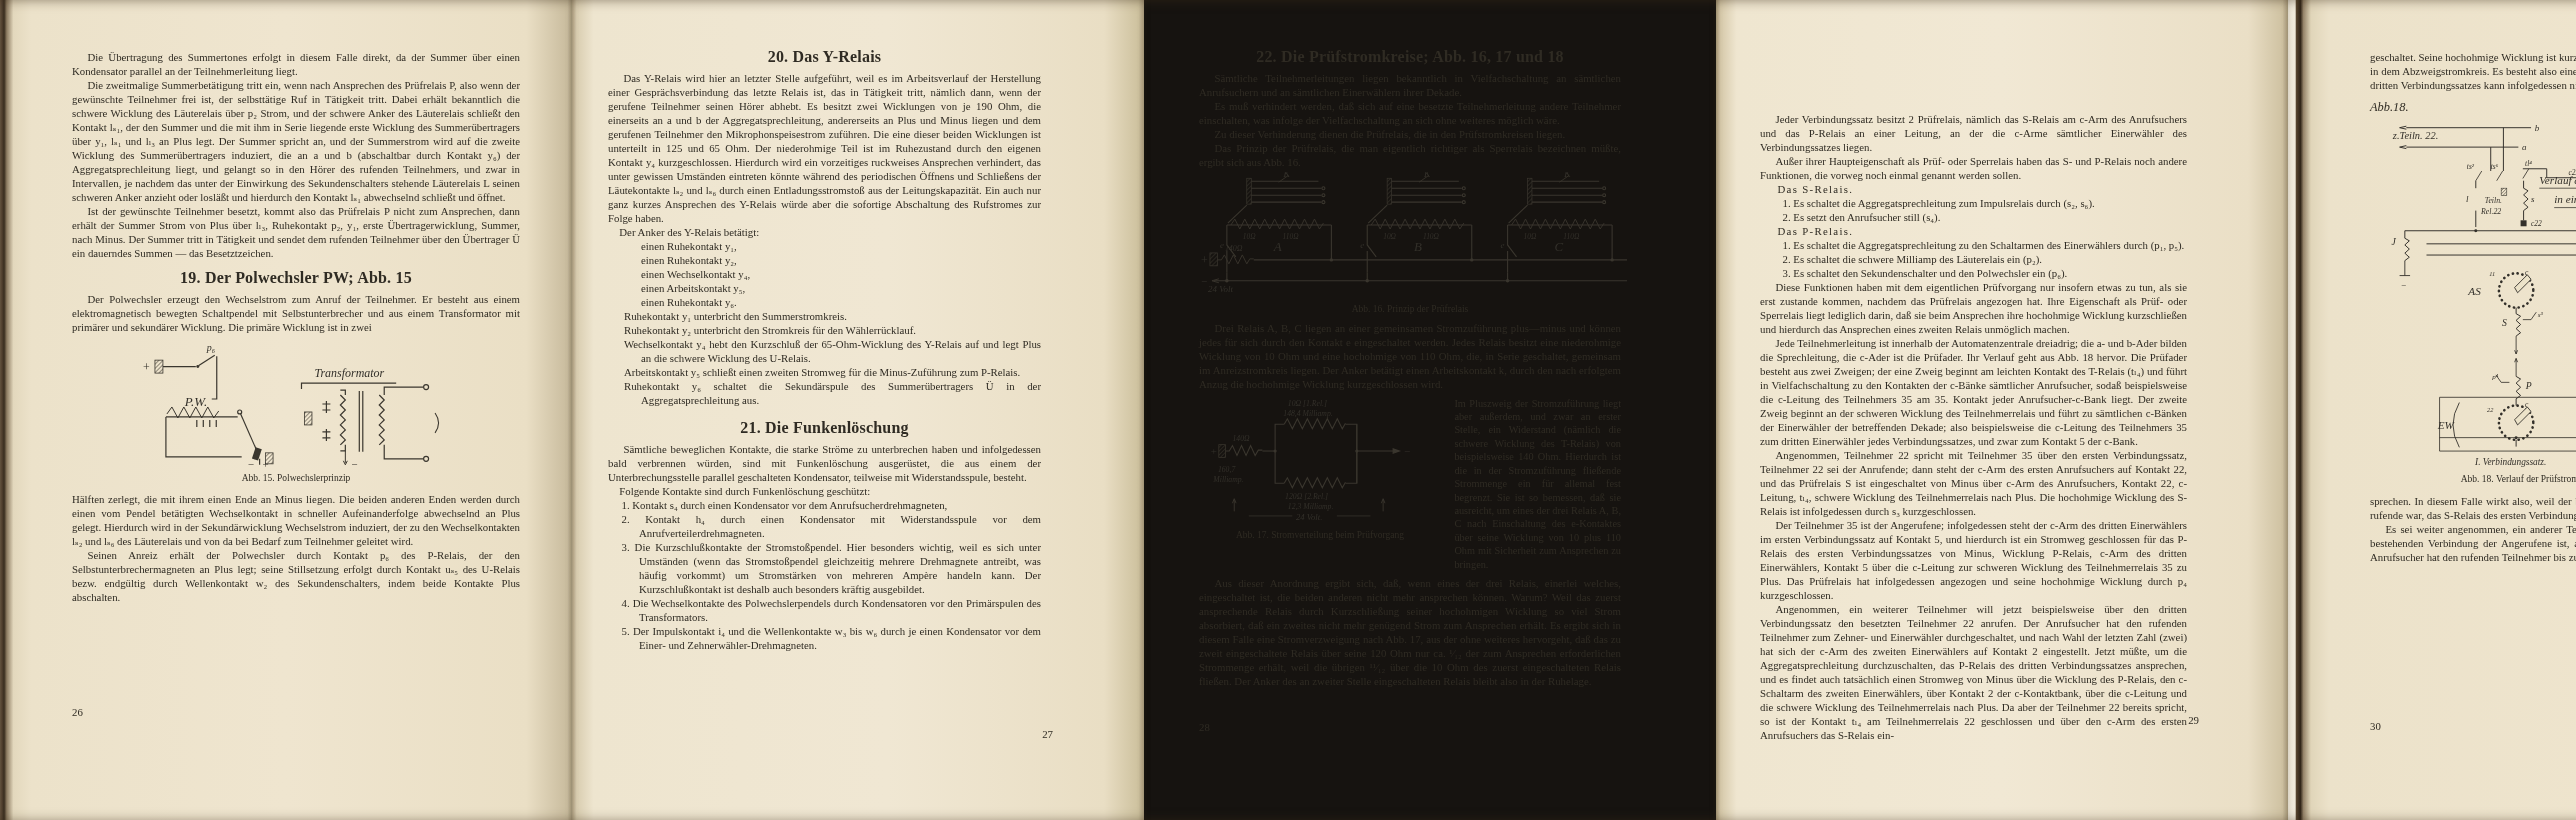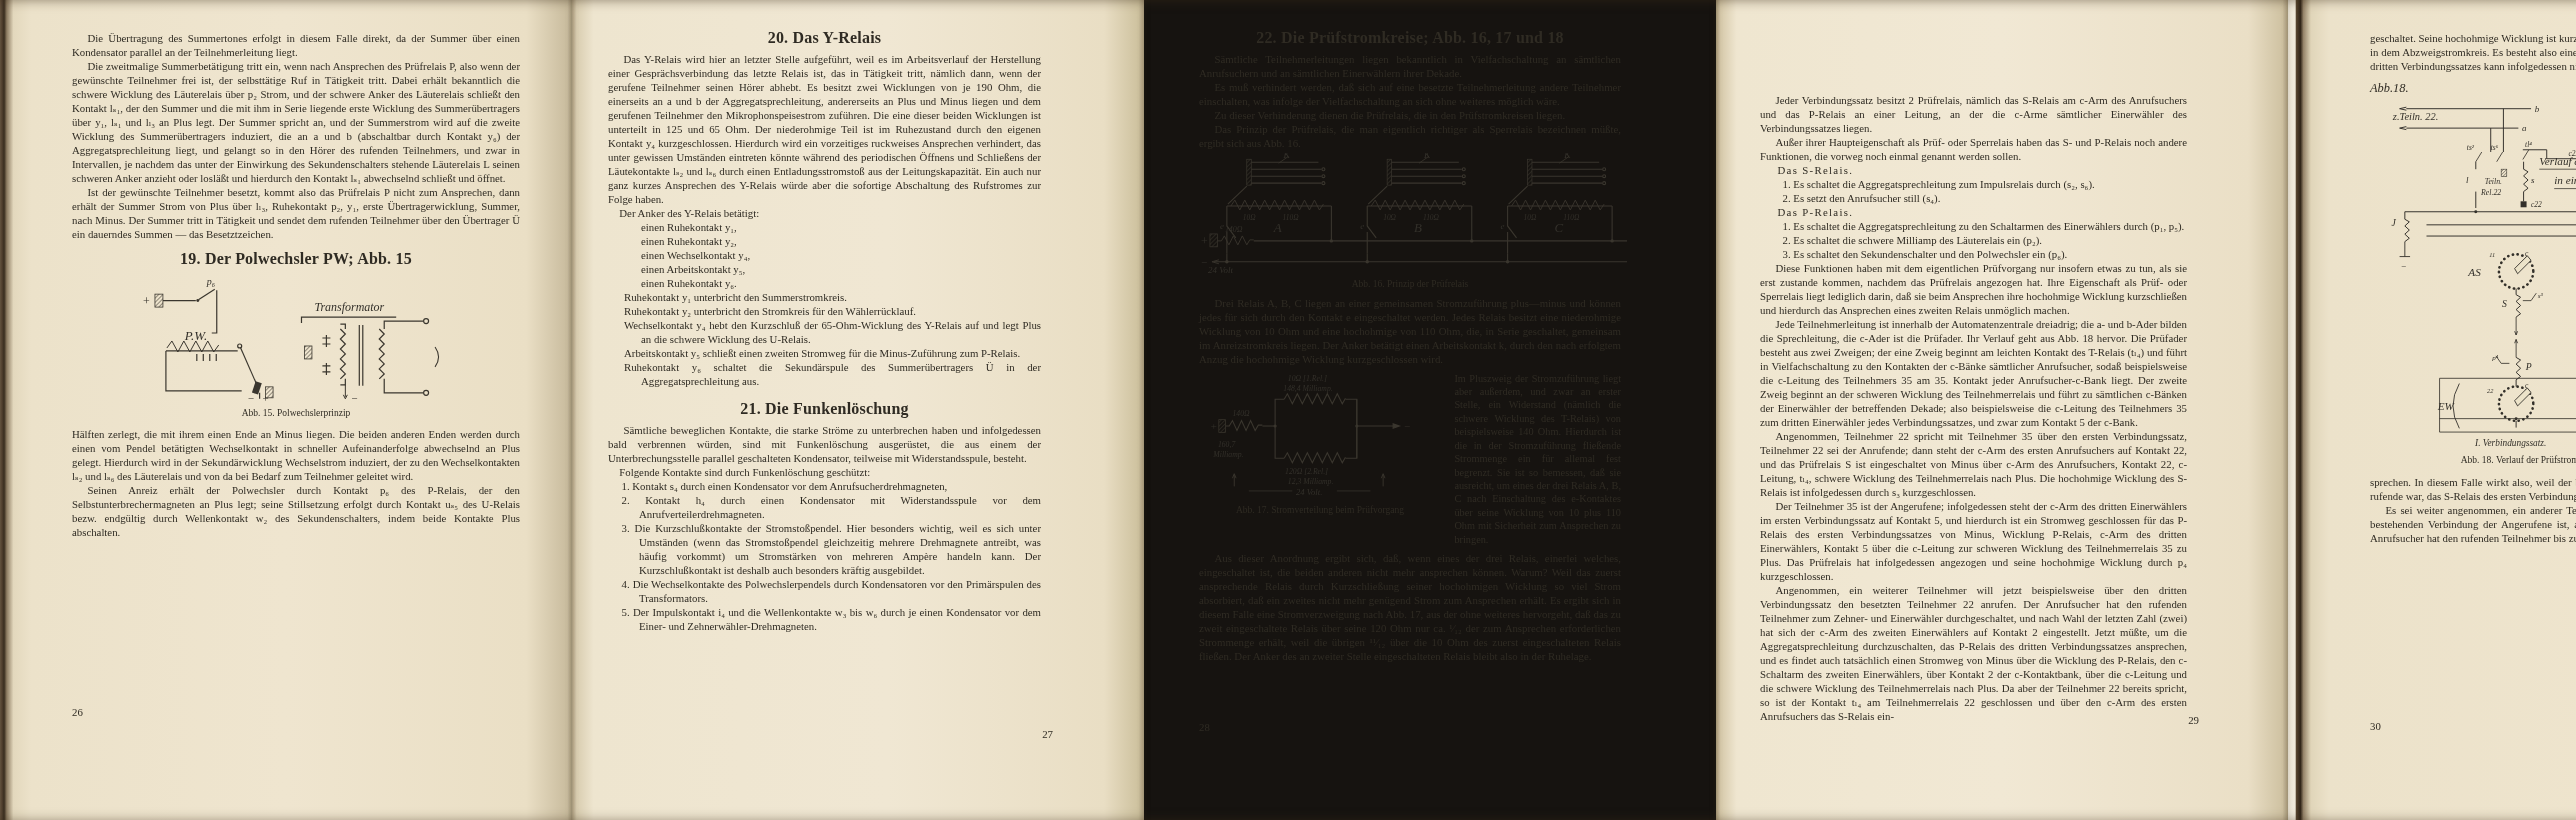--- a/index.html
+++ b/index.html
@@ -1,18 +1,18 @@
 <!DOCTYPE html>
 <html style="font-size:8.2px"><head>
 <meta charset="utf-8">
 <style>
   html,body{margin:0;padding:0;background:#161310;}
   .book{display:flex;width:3434px;height:821px;background:#161310;font-family:"Liberation Serif","DejaVu Serif",serif;color:#2f2b23;}
   .scan{position:relative;flex:0 0 572px;height:821px;overflow:hidden;}
-  .scan .content{position:absolute;top:0;left:0;right:12px;height:808px;padding:31px var(--mr) 0 var(--ml);box-sizing:border-box;overflow:hidden;}
+  .scan .content{position:absolute;top:0;left:0;right:12px;height:808px;padding:50px var(--mr) 0 var(--ml);box-sizing:border-box;overflow:hidden;}
   .s1{--ml:72px;--mr:40px;background:linear-gradient(90deg,#6a5743 0,#3a2e20 4.1px,#8d7c62 6.7px,#e3d8bd 13.4px,#ece2ca 31px,#efe5cf 50%,#eadfc5 92%,#c9bc9e 99.2%,#a6997c 100%);}
   .s2{--ml:36px;--mr:91px;background:linear-gradient(90deg,#b2a385 0,#d9cdb0 4.6px,#eee5cf 21.6px,#f0e7d3 55%,#e9dec4 93%,#cec29f 99%,#b0a284 100%);}
   .s3{--ml:55px;--mr:83px;background:linear-gradient(90deg,#a2936f 0,#cfc2a1 5.2px,#eade c8 0,#ece2cb 19.6px,#f1e8d3 52%,#ebe1c8 94%,#d3c6a6 99%,#b7aa8a 100%);}
   .s4{--ml:44px;--mr:89px;background:linear-gradient(90deg,#ac9d7d 0,#d6c9aa 4.6px,#efe6d0 20.6px,#f1e8d4 50%,#eadfc6 93%,#cfc2a2 99%,#ab9d7e 100%);}
   .s5{--ml:82px;--mr:29px;background:linear-gradient(90deg,#efe9da 0,#f2ecdd 7.2px,#57452f 8.2px,#2f2317 12.4px,#96846a 15.5px,#e0d5b9 23px,#ece2ca 41px,#eee4cd 55%,#e8ddc2 94%,#c6b897 100%);}
   .scan::after{content:"";position:absolute;inset:0;pointer-events:none;box-shadow:inset 0 7.2px 11.3px -7.2px rgba(60,45,25,.55),inset 0 -7.2px 11.3px -7.2px rgba(60,45,25,.5);}
   .bt{font-size:10.8px;line-height:14px;text-align:justify;}
   .bt p{margin:0;}
   .ind{text-indent:15.5px;}
   .h{font-family:"Liberation Serif","DejaVu Serif",serif;text-align:center;font-weight:700;font-size:16px;letter-spacing:0.2px;}
@@ -35,20 +35,21 @@
 <body>
 
 <div class="book">
 
   <section class="scan s1">
     <div class="content bt">
       <p class="ind">Die Übertragung des Summertones erfolgt in diesem Falle direkt, da der Summer über einen Kondensator parallel an der Teilnehmerleitung liegt.</p>
       <p class="ind">Die zweitmalige Summerbetätigung tritt ein, wenn nach Ansprechen des Prüfrelais P, also wenn der gewünschte Teilnehmer frei ist, der selbsttätige Ruf in Tätigkeit tritt. Dabei erhält bekanntlich die schwere Wicklung des Läuterelais über p₂ Strom, und der schwere Anker des Läuterelais schließt den Kontakt lₛ₁, der den Summer und die mit ihm in Serie liegende erste Wicklung des Summerübertragers über y₁, lₛ₁ und lₗ₃ an Plus legt. Der Summer spricht an, und der Summerstrom wird auf die zweite Wicklung des Summerübertragers induziert, die an a und b (abschaltbar durch Kontakt y₆) der Aggregatsprechleitung liegt, und gelangt so in den Hörer des rufenden Teilnehmers, und zwar in Intervallen, je nachdem das unter der Einwirkung des Sekundenschalters stehende Läuterelais L seinen schweren Anker anzieht oder losläßt und hierdurch den Kontakt lₛ₁ abwechselnd schließt und öffnet.</p>
       <p class="ind">Ist der gewünschte Teilnehmer besetzt, kommt also das Prüfrelais P nicht zum Ansprechen, dann erhält der Summer Strom von Plus über lₗ₃, Ruhekontakt p₂, y₁, erste Übertragerwicklung, Summer, nach Minus. Der Summer tritt in Tätigkeit und sendet dem rufenden Teilnehmer über den Übertrager Ü ein dauerndes Summen — das Besetztzeichen.</p>
       <p class="h" style="margin:11.3px 0 7.2px 0;">19. Der Polwechsler PW; Abb. 15</p>
+      <p class="ind">Der Polwechsler erzeugt den Wechselstrom zum Anruf der Teilnehmer. Er besteht aus einem elektromagnetisch bewegten Schaltpendel mit Selbstunterbrecher und aus einem Transformator mit primärer und sekundärer Wicklung. Die primäre Wicklung ist in zwei</p>
       <svg class="fig" width="319" height="130" viewBox="0 0 640 260" style="margin-top:4.1px;font-size:21px">
         <defs>
           <pattern id="h1" width="6" height="6" patternUnits="userSpaceOnUse" patternTransform="rotate(45)">
             <line x1="0" y1="0" x2="0" y2="6" stroke="#3a362e" stroke-width="2.2"></line>
           </pattern>
         </defs>
         <g stroke="#3a362e" stroke-width="2.4" fill="none">
           <rect x="36" y="42" width="16" height="26" fill="url(#h1)" stroke-width="1.6"></rect>
           <path d="M52,55 H118"></path>
           <circle cx="122" cy="55" r="3" fill="#3a362e" stroke="none"></circle>
@@ -175,21 +176,21 @@
         <text class="lbl" x="432" y="158" font-size="26">B</text>
         <text class="lbl" x="714" y="158" font-size="26">C</text>
         <text class="lbl" x="42" y="152" font-size="18">e</text>
         <text class="lbl" x="324" y="152" font-size="18">e</text>
         <text class="lbl" x="606" y="152" font-size="18">e</text>
         <text x="4" y="184" font-size="24">+</text>
         <text class="lbl" x="52" y="158" font-size="16">140Ω</text>
         <text class="lbl" x="18" y="240" font-size="18">24 Volt</text>
         <text x="4" y="226" font-size="22">−</text>
       </svg>
-      <p class="cap" style="margin-top:1px;">Abb. 16. Prinzip der Prüfrelais</p>
+      <p class="cap" style="margin-top:7px;">Abb. 16. Prinzip der Prüfrelais</p>
       <p class="ind" style="margin-top:5.2px;">Drei Relais A, B, C liegen an einer gemeinsamen Stromzuführung plus—minus und können jedes für sich durch den Kontakt e eingeschaltet werden. Jedes Relais besitzt eine niederohmige Wicklung von 10 Ohm und eine hochohmige von 110 Ohm, die, in Serie geschaltet, gemeinsam im Anreizstromkreis liegen. Der Anker betätigt einen Arbeitskontakt k, durch den nach erfolgtem Anzug die hochohmige Wicklung kurzgeschlossen wird.</p>
       <div class="figrow" style="margin-top:5.2px;">
         <div class="f17col">
           <svg class="fig" width="227" height="128" viewBox="0 0 500 282" style="font-size:21px">
             <defs>
               <pattern id="h3" width="6" height="6" patternUnits="userSpaceOnUse" patternTransform="rotate(45)">
                 <line x1="0" y1="0" x2="0" y2="6" stroke="#3a362e" stroke-width="2.2"></line>
               </pattern>
             </defs>
             <g stroke="#3a362e" stroke-width="2.4" fill="none">

